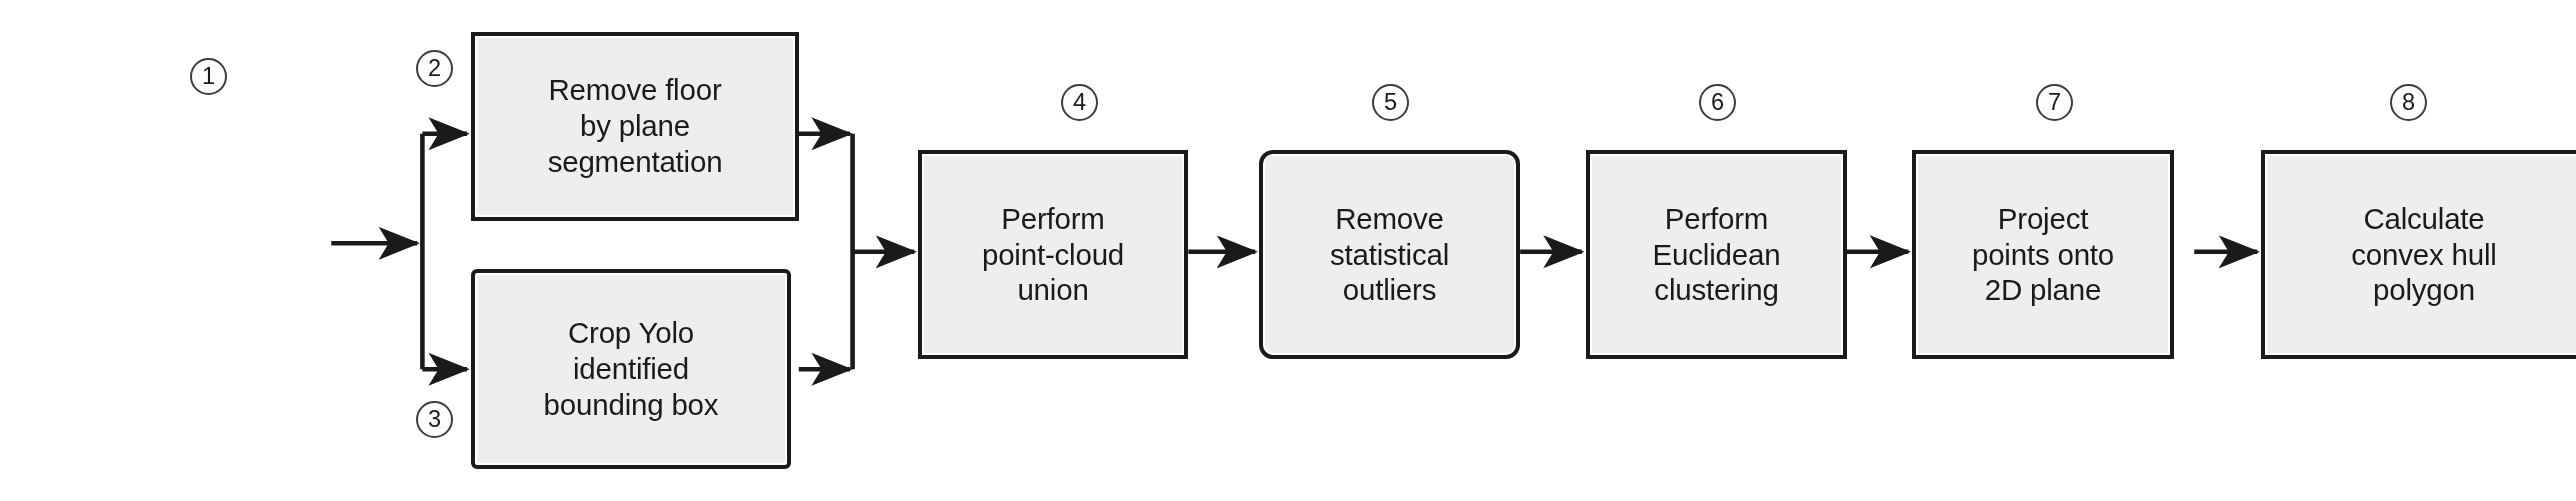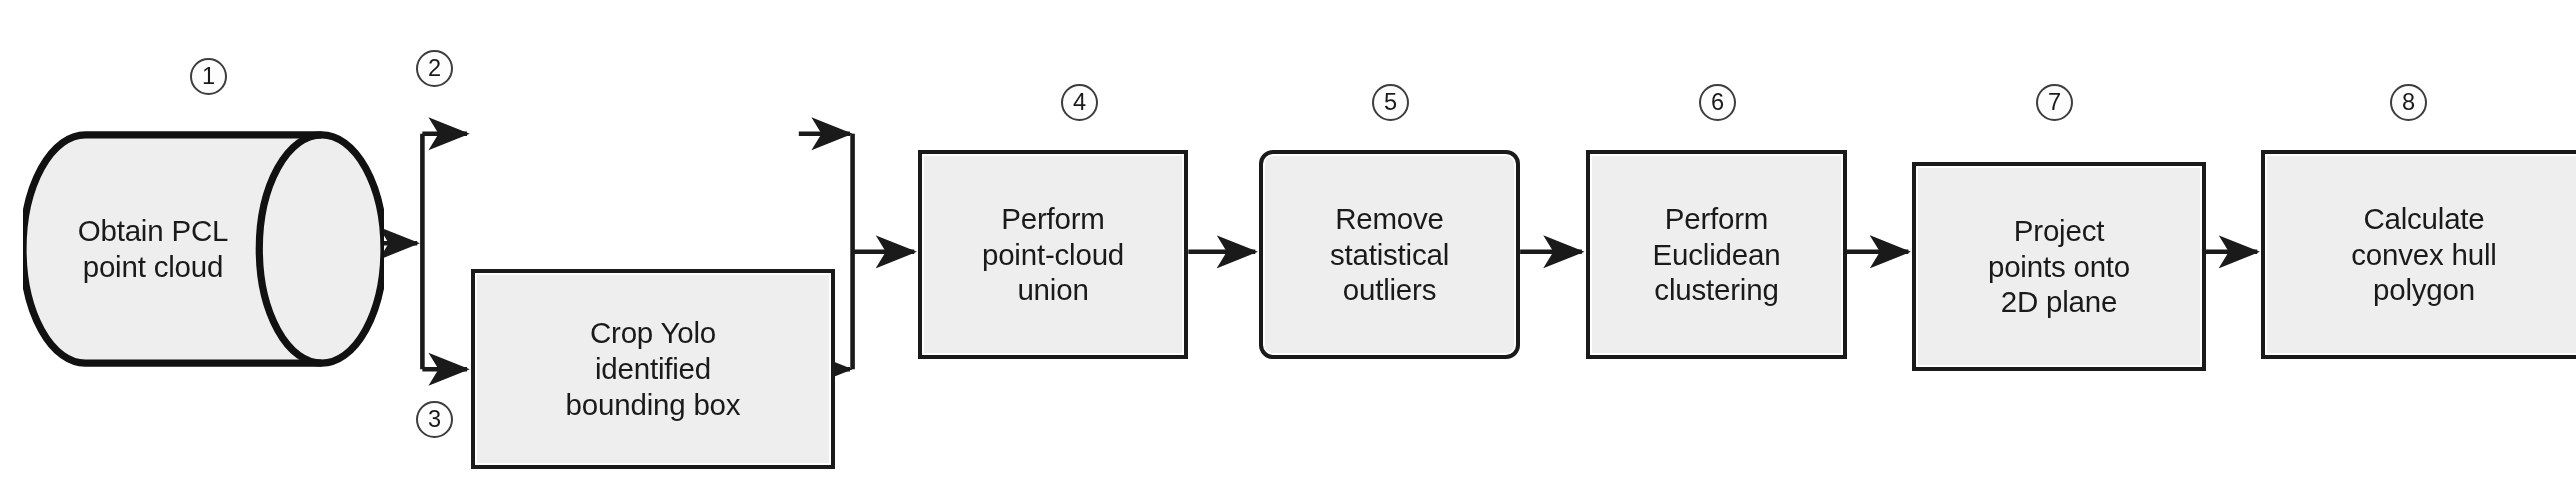--- a/index.html
+++ b/index.html
@@ -147,37 +147,34 @@
 
     <g>
       <line x1="2816" y1="384" x2="2910" y2="384" stroke="#1a1a1a" stroke-width="7" marker-end="url(#arrowhead)"></line>
     </g>
 
     <g>
       <line x1="3346" y1="384" x2="3442" y2="384" stroke="#1a1a1a" stroke-width="7" marker-end="url(#arrowhead)"></line>
     </g>
   </svg>
 
-  <div class="cylinder" id="node-1" style="left:23px; top:131px; width:361px; height:236px;">
-    <svg class="cyl-body" viewBox="0 0 550 360" preserveAspectRatio="none">
-      <path d="M 95 6 L 455 6 A 95 174 0 0 1 455 354 L 95 354 A 95 174 0 0 1 95 6 Z" fill="#eeeeee" stroke="#111111" stroke-width="11"></path>
-      <path d="M 455 6 A 95 174 0 0 0 455 354" fill="none" stroke="#111111" stroke-width="11"></path>
-    </svg>
-    <div class="cyl-label">Obtain PCL
-point cloud</div>
-  </div>
   <div class="badge" id="badge-1" style="left:190px; top:58px;">
     <span>1</span>
   </div>
 
+  <div class="node" id="node-2" style="left:471px; top:31.5px; width:328px; height:189px;">
+    <span class="node-label">Remove floor
+by plane
+segmentation</span>
+  </div>
   <div class="badge" id="badge-2" style="left:416px; top:50px;">
     <span>2</span>
   </div>
 
-  <div class="node" id="node-3" style="left:471px; top:269px; width:364px; height:200px;">
+  <div class="node" id="node-3" style="left:471px; top:269px; width:320px; height:200px;border-radius:6px;">
     <span class="node-label">Crop Yolo
 identified
 bounding box</span>
   </div>
   <div class="badge" id="badge-3" style="left:416px; top:401px;">
     <span>3</span>
   </div>
 
   <div class="node" id="node-4" style="left:918px; top:150px; width:270px; height:209px;">
     <span class="node-label">Perform
@@ -199,21 +196,21 @@
 
   <div class="node" id="node-6" style="left:1586px; top:150px; width:261px; height:209px;">
     <span class="node-label">Perform
 Euclidean
 clustering</span>
   </div>
   <div class="badge" id="badge-6" style="left:1699px; top:84px;">
     <span>6</span>
   </div>
 
-  <div class="node" id="node-7" style="left:1912px; top:162px; width:294px; height:209px;">
+  <div class="node" id="node-7" style="left:1912px; top:150px; width:262px; height:209px;">
     <span class="node-label">Project
 points onto
 2D plane</span>
   </div>
   <div class="badge" id="badge-7" style="left:2036px; top:84px;">
     <span>7</span>
   </div>
 
   <div class="node" id="node-8" style="left:2261px; top:150px; width:326px; height:209px;">
     <span class="node-label">Calculate

